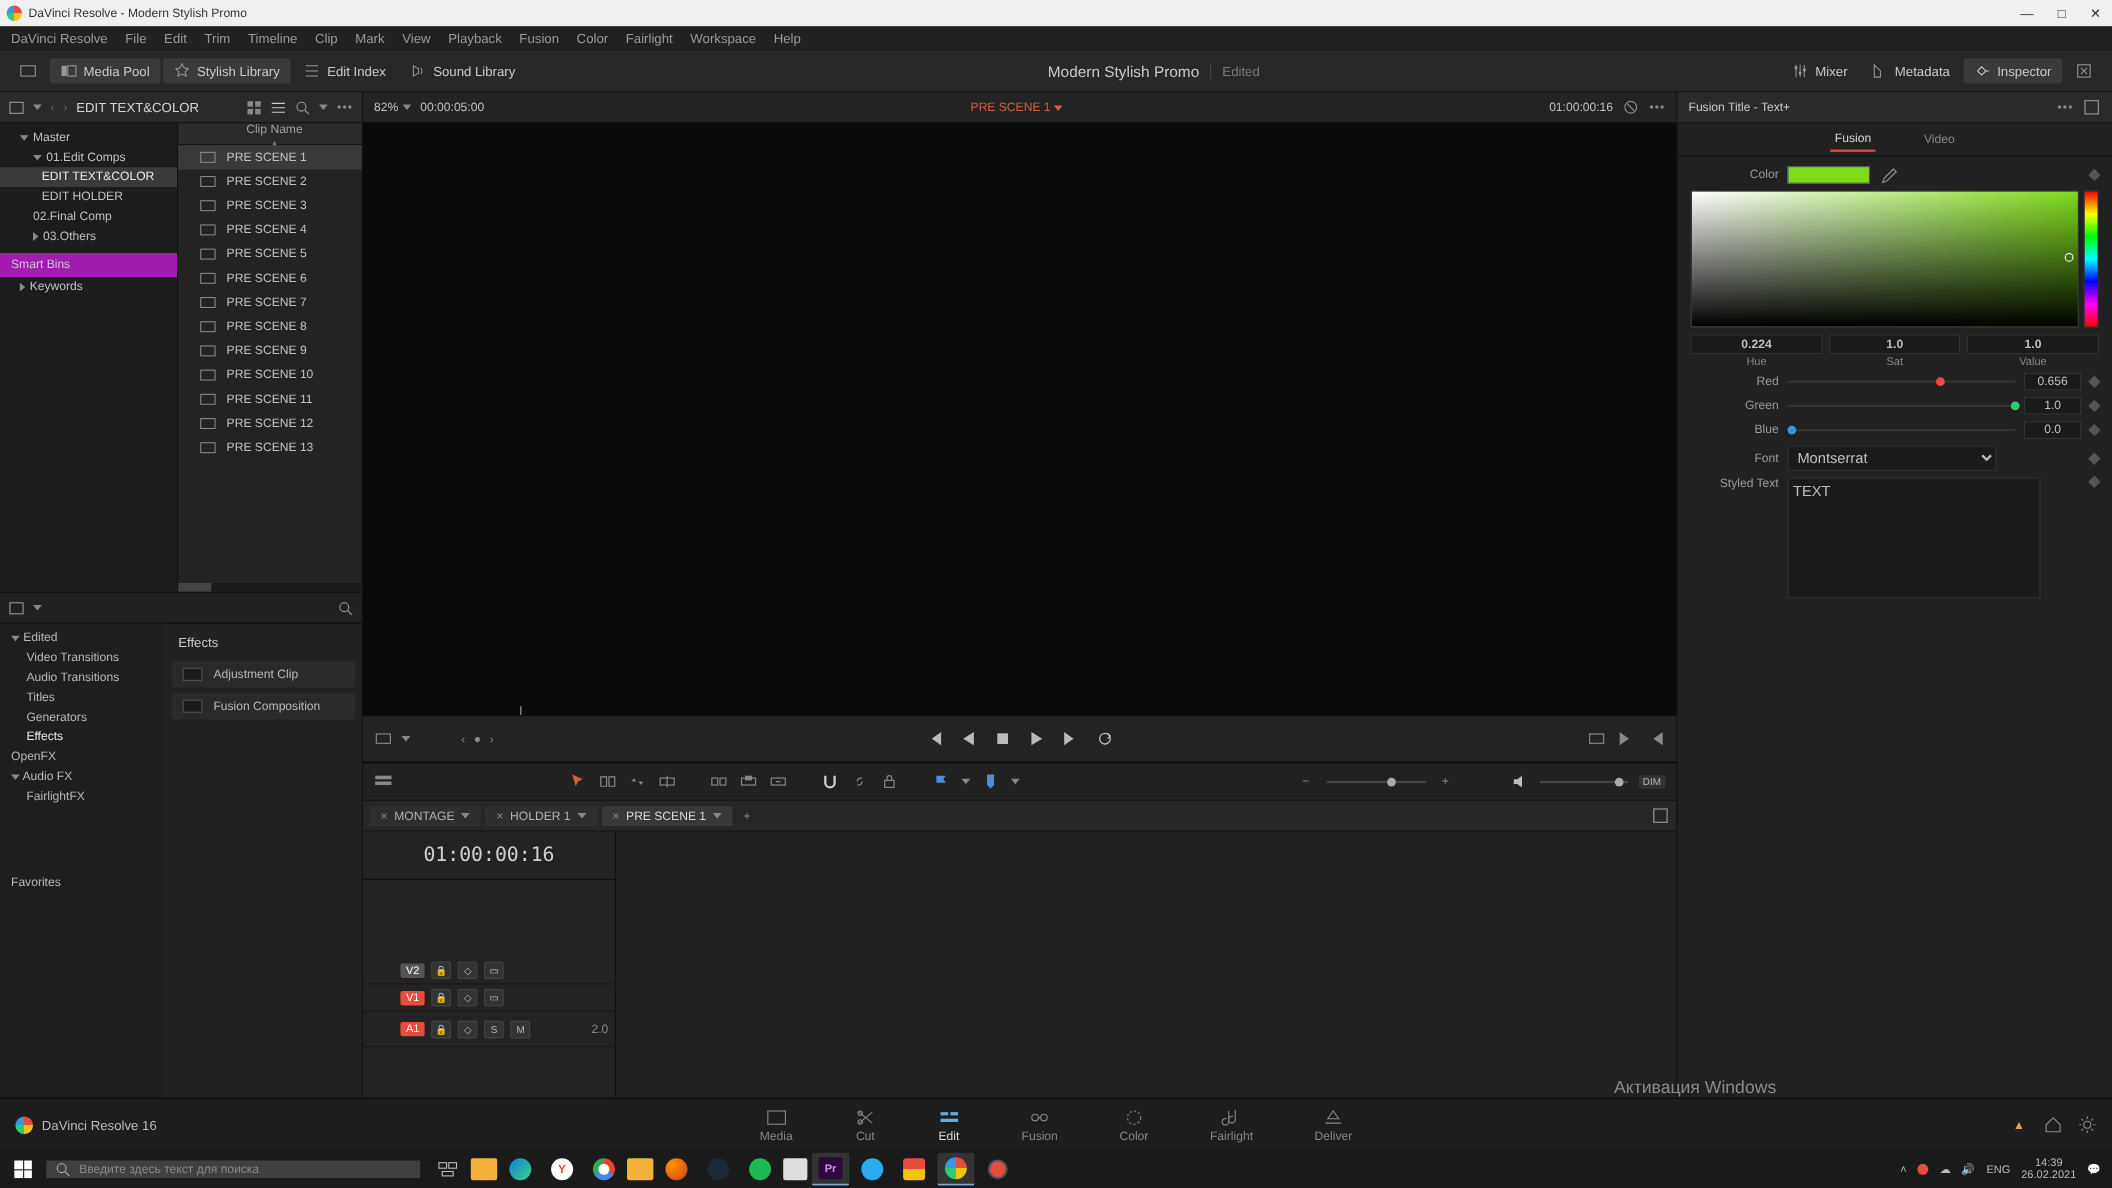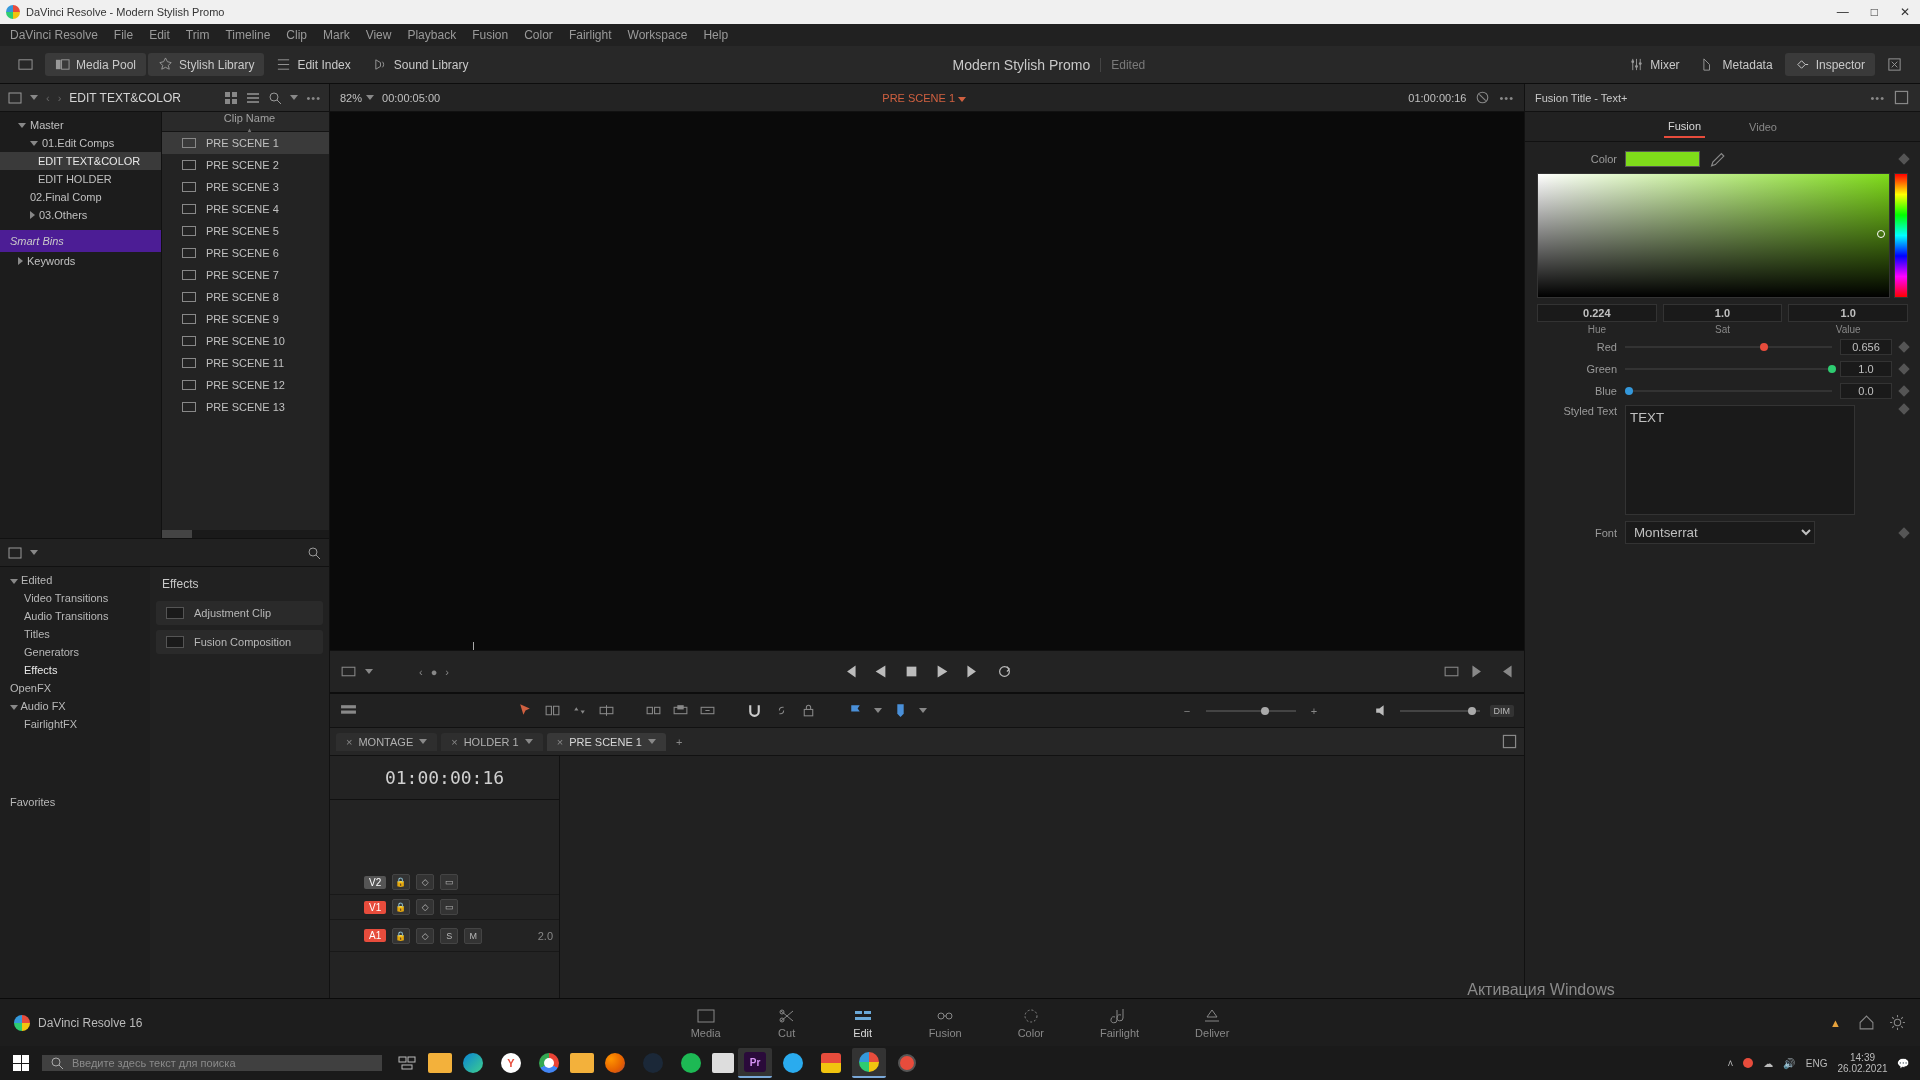--- a/index.html
+++ b/index.html
@@ -23,21 +23,21 @@
 .media-pool { flex:0 0 454px; display:flex; flex-direction:column; background:#212121; }
 .mp-header { height:28px; background:#2a2a2a; display:flex; align-items:center; padding:0 8px; gap:8px; border-bottom:1px solid #111; }
 .mp-header .title { color:#d5d5d5; font-weight:500; font-size:12px; }
 .mp-header .spacer { flex:1; }
 .mp-body { flex:1; display:flex; overflow:hidden; }
 .bin-tree { width:162px; background:#1c1c1c; padding:4px 0; overflow:auto; border-right:1px solid #111; }
 .bin-tree .node { padding:3px 8px 3px 18px; cursor:pointer; display:flex; align-items:center; gap:4px; color:#c0c0c0; }
 .bin-tree .node.lvl1 { padding-left:30px; }
 .bin-tree .node.lvl2 { padding-left:38px; }
 .bin-tree .node.sel { background:#3a3a3a; color:#e8e8e8; }
-.bin-tree .hdr { padding:5px 10px; color:#c9c9c9; background:#4c1d95; margin-top:6px;font-style:italic; }
+.bin-tree .hdr { padding:5px 10px; color:#c9c9c9; background:#a21caf; margin-top:6px; }
 .clip-list { flex:1; background:#232323; display:flex; flex-direction:column; }
 .clip-header { height:20px; background:#2a2a2a; display:flex; align-items:center; padding:0 12px 0 20px; color:#a0a0a0; border-bottom:1px solid #141414; justify-content:space-between;flex-direction:column; }
 .clip-row { height:22px; display:flex; align-items:center; gap:10px; padding:0 10px 0 20px; color:#c0c0c0; cursor:pointer; }
 .clip-row.sel { background:#3a3a3a; }
 .clip-ic { width:14px; height:10px; border:1px solid #888; display:inline-block; }
 .effects-lib { flex:1; display:flex; flex-direction:column; background:#212121; border-top:1px solid #111; }
 .el-header { height:28px; display:flex; align-items:center; padding:0 8px; gap:8px; border-bottom:1px solid #111; }
 .el-body { flex:1; display:flex; }
 .el-tree { width:150px; background:#1e1e1e; padding:4px 0; }
 .el-tree .node { padding:3px 10px; cursor:pointer; }
@@ -692,28 +692,28 @@
         <span class="diamond"></span>
       </div>
       <div class="slider-row">
         <span class="lbl">Blue</span>
         <span class="track-line">
             <span class="dot" style="left:0%;background:#3498db"></span>
           </span>
         <span class="val">0.0</span>
         <span class="diamond"></span>
       </div>
+      <div class="prop-row font-row" style="margin-top:6px">
+        <span class="lbl">Font</span>
+        <select><option>Montserrat</option></select>
+        <span class="diamond" style="margin-left:auto"></span>
+      </div>
       <div class="prop-row" style="align-items:flex-start;margin-top:4px">
         <span class="lbl">Styled Text</span>
         <textarea class="text-area" style="">TEXT</textarea>
-        <span class="diamond" style="margin-left:auto"></span>
-      </div>
-      <div class="prop-row font-row" style="margin-top:6px">
-        <span class="lbl">Font</span>
-        <select><option>Montserrat</option></select>
         <span class="diamond" style="margin-left:auto"></span>
       </div>
     </div>
   </div>
 </div>
 
 <div class="watermark">
   <div class="t1">Активация Windows</div>
   <div>Чтобы активировать Windows, перейдите в раздел "Параметры".</div>
 </div>

